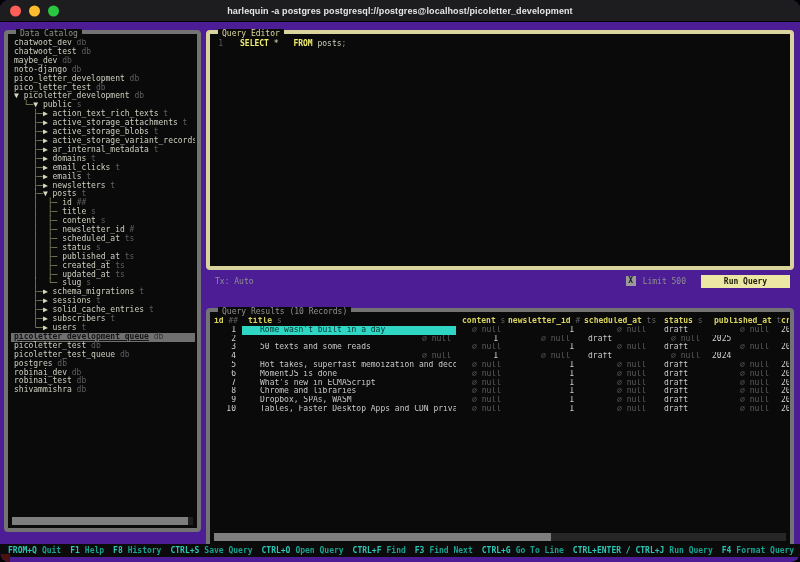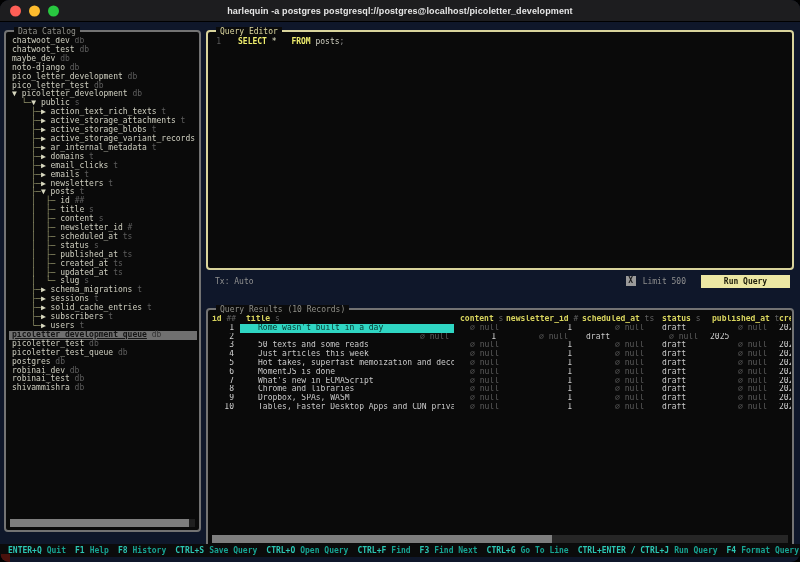--- a/index.html
+++ b/index.html
@@ -1,27 +1,27 @@
 <!DOCTYPE html>
 <html><head>
 <meta charset="utf-8">
 <style>
   * { margin:0; padding:0; box-sizing:border-box; }
   html,body { width:800px; height:562px; background:#010101; overflow:hidden; }
   body { font-family:"DejaVu Sans Mono", monospace; }
-  .window { position:absolute; inset:0; background:#0f172a; border-radius:9px; overflow:hidden; }
+  .window { position:absolute; inset:0; background:#4c1d95; border-radius:9px; overflow:hidden; }
 
   
   .titlebar { position:relative; height:22px; background:#1d1d1f; display:flex; align-items:center; justify-content:center; border-bottom:1px solid #000; }
   .lights { position:absolute; left:10px; top:50%; transform:translateY(-50%); display:flex; gap:8px; }
   .light { width:11px; height:11px; border-radius:50%; }
   .titlebar-title { font:bold 9px "Liberation Sans", sans-serif; color:#e6e6e6; letter-spacing:.1px; }
 
   
-  .panel { position:absolute; border:2px solid #737373; border-radius:4px; background:#0a0a0a; }
+  .panel { position:absolute; border:4px solid #737373; border-radius:4px; background:#0a0a0a; }
   .panel-title { position:absolute; top:-5px; left:8px; background:#0b0b0b; padding:0 4px; font:8px "DejaVu Sans Mono", monospace; color:#90908a; white-space:pre; }
   .panel.focused { border-color:#d9d49c; }
   .panel.focused > .panel-title { color:#ddd8a0; }
 
   .catalog-panel { left:4px; top:30px; width:197px; height:502px; }
   .editor-panel  { left:206px; top:30px; width:588px; height:240px; }
   .results-panel { left:206px; top:292px; width:588px; height:240px;margin-top:16px; }
 
   
   .tree { position:absolute; top:5px; left:3px; right:2px; bottom:16px; overflow:hidden; font:8px/8.9px "DejaVu Sans Mono", monospace; }
@@ -161,35 +161,35 @@
     <span class="run-button">Run Query</span>
   </div>
 
   <div class="panel results-panel">
     <div class="panel-title">Query Results (10 Records)</div>
     <div class="grid">
         <div class="rrow"><div class="hcell h-id"><span class="hname">id</span><span class="htype"> ##</span></div><div class="hcell h-title"><span class="hname">title</span><span class="htype"> s</span></div><div class="hcell h-content"><span class="hname">content</span><span class="htype"> s</span></div><div class="hcell h-newsid"><span class="hname">newsletter_id</span><span class="htype"> #</span></div><div class="hcell h-sched"><span class="hname">scheduled_at</span><span class="htype"> ts</span></div><div class="hcell h-status"><span class="hname">status</span><span class="htype"> s</span></div><div class="hcell h-pub"><span class="hname">published_at</span><span class="htype"> ts</span></div><div class="hcell h-created"><span class="hname">crea</span></div></div>
         <div class="rrow"><div class="c-id">1</div><div class="c-title cell-selected">Rome wasn't built in a day</div><div class="c-content">∅ null</div><div class="c-newsid">1</div><div class="c-sched">∅ null</div><div class="c-status">draft</div><div class="c-pub">∅ null</div><div class="c-created">2025</div></div>
         <div class="rrow"><div class="c-id">2</div><div class="c-content">∅ null</div><div class="c-newsid">1</div><div class="c-sched">∅ null</div><div class="c-status">draft</div><div class="c-pub">∅ null</div><div class="c-created">2025</div></div>
         <div class="rrow"><div class="c-id">3</div><div class="c-title">50 texts and some reads</div><div class="c-content">∅ null</div><div class="c-newsid">1</div><div class="c-sched">∅ null</div><div class="c-status">draft</div><div class="c-pub">∅ null</div><div class="c-created">2025</div></div>
-        <div class="rrow"><div class="c-id">4</div><div class="c-title">Just articles this week</div><div class="c-content">∅ null</div><div class="c-newsid">1</div><div class="c-sched">∅ null</div><div class="c-status">draft</div><div class="c-pub">∅ null</div><div class="c-created">2024</div></div>
+        <div class="rrow"><div class="c-id">4</div><div class="c-content">∅ null</div><div class="c-newsid">1</div><div class="c-sched">∅ null</div><div class="c-status">draft</div><div class="c-pub">∅ null</div><div class="c-created">2024</div></div>
         <div class="rrow"><div class="c-id">5</div><div class="c-title">Hot takes, superfast memoization and decorators</div><div class="c-content">∅ null</div><div class="c-newsid">1</div><div class="c-sched">∅ null</div><div class="c-status">draft</div><div class="c-pub">∅ null</div><div class="c-created">2024</div></div>
         <div class="rrow"><div class="c-id">6</div><div class="c-title">MomentJS is done</div><div class="c-content">∅ null</div><div class="c-newsid">1</div><div class="c-sched">∅ null</div><div class="c-status">draft</div><div class="c-pub">∅ null</div><div class="c-created">2024</div></div>
         <div class="rrow"><div class="c-id">7</div><div class="c-title">What's new in ECMAScript</div><div class="c-content">∅ null</div><div class="c-newsid">1</div><div class="c-sched">∅ null</div><div class="c-status">draft</div><div class="c-pub">∅ null</div><div class="c-created">2024</div></div>
         <div class="rrow"><div class="c-id">8</div><div class="c-title">Chrome and libraries</div><div class="c-content">∅ null</div><div class="c-newsid">1</div><div class="c-sched">∅ null</div><div class="c-status">draft</div><div class="c-pub">∅ null</div><div class="c-created">2024</div></div>
         <div class="rrow"><div class="c-id">9</div><div class="c-title">Dropbox, SPAs, WASM</div><div class="c-content">∅ null</div><div class="c-newsid">1</div><div class="c-sched">∅ null</div><div class="c-status">draft</div><div class="c-pub">∅ null</div><div class="c-created">2024</div></div>
         <div class="rrow"><div class="c-id">10</div><div class="c-title">Tables, Faster Desktop Apps and CDN privacy</div><div class="c-content">∅ null</div><div class="c-newsid">1</div><div class="c-sched">∅ null</div><div class="c-status">draft</div><div class="c-pub">∅ null</div><div class="c-created">2024</div></div>
       </div>
     <div class="hscroll">
         <div class="thumb"></div>
       </div>
   </div>
 
   <div class="footer">
-      <div class="shortcut"><span class="skey">ENTER+Q</span><span class="slabel">Quit</span></div>
+      <div class="shortcut"><span class="skey">FROM+Q</span><span class="slabel">Quit</span></div>
       <div class="shortcut"><span class="skey">F1</span><span class="slabel">Help</span></div>
       <div class="shortcut"><span class="skey">F8</span><span class="slabel">History</span></div>
       <div class="shortcut"><span class="skey">CTRL+S</span><span class="slabel">Save Query</span></div>
       <div class="shortcut"><span class="skey">CTRL+O</span><span class="slabel">Open Query</span></div>
       <div class="shortcut"><span class="skey">CTRL+F</span><span class="slabel">Find</span></div>
       <div class="shortcut"><span class="skey">F3</span><span class="slabel">Find Next</span></div>
       <div class="shortcut"><span class="skey">CTRL+G</span><span class="slabel">Go To Line</span></div>
       <div class="shortcut"><span class="skey">CTRL+ENTER / CTRL+J</span><span class="slabel">Run Query</span></div>
       <div class="shortcut"><span class="skey">F4</span><span class="slabel">Format Query</span></div>
     </div>

